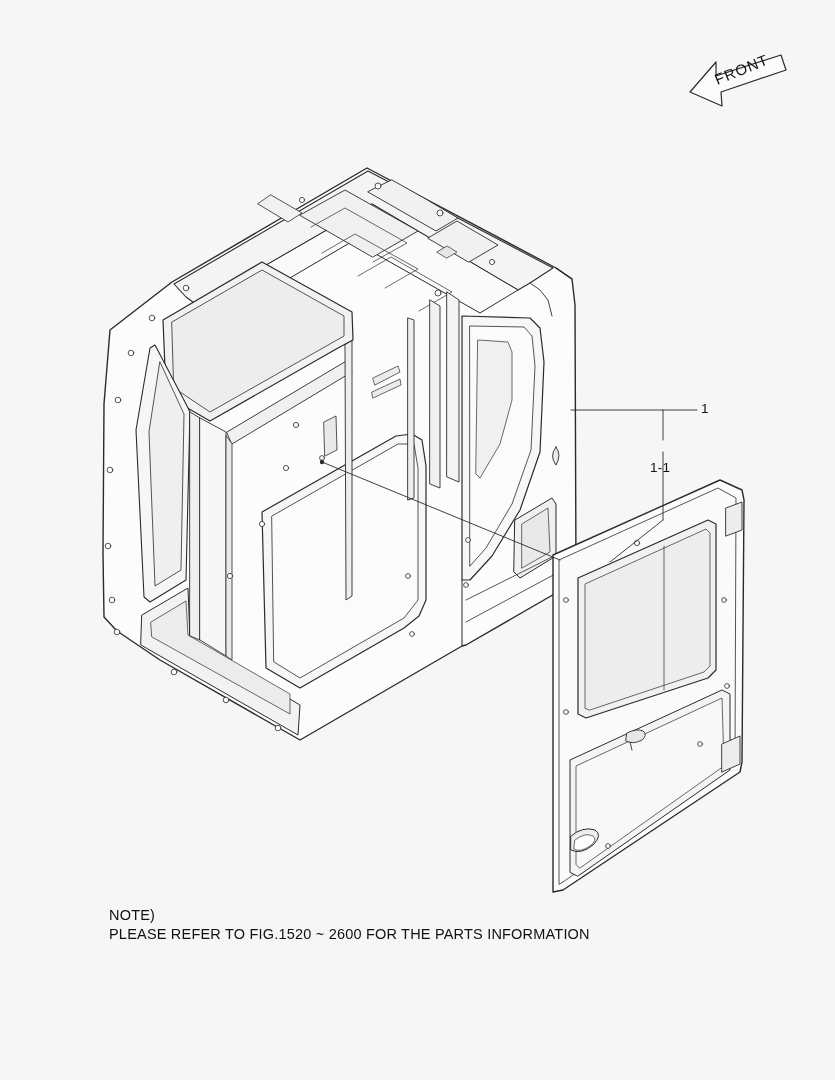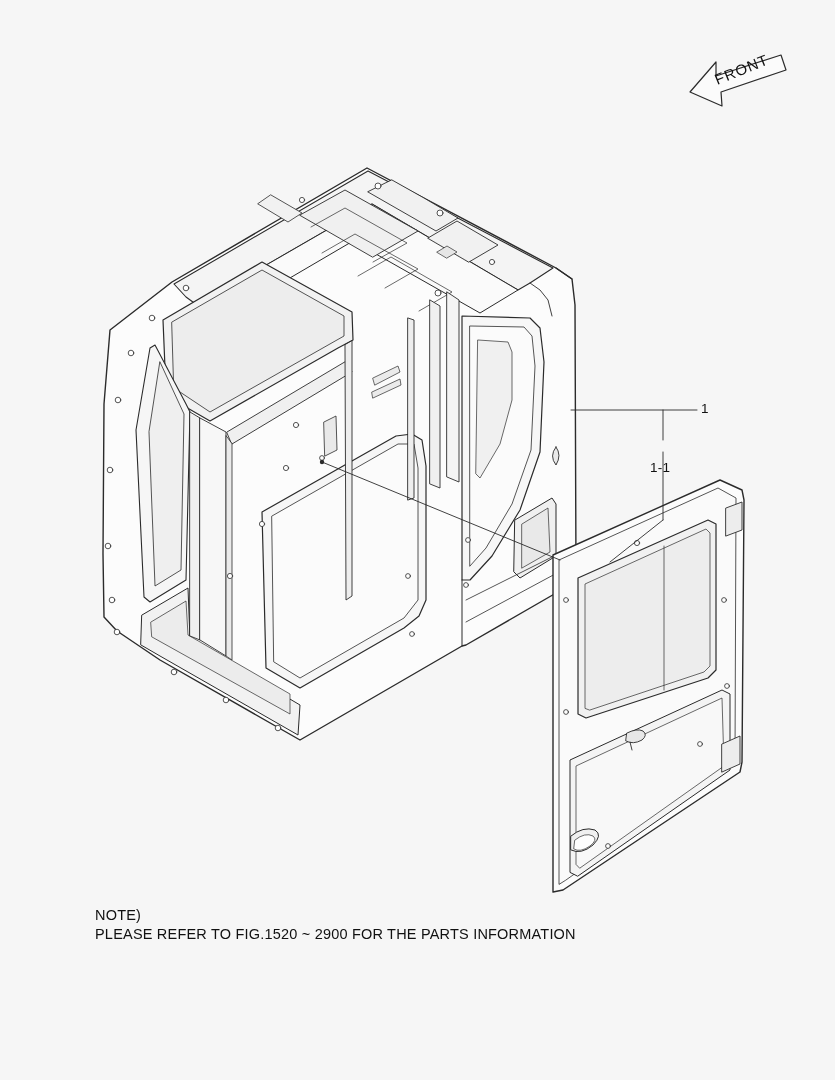--- a/index.html
+++ b/index.html
@@ -22,21 +22,21 @@
   }
   svg.drawing {
     position: absolute;
     left: 0;
     top: 0;
     width: 835px;
     height: 1080px;
   }
   .note-block {
     position: absolute;
-    left: 95px;
+    left: 109px;
     top: 906px;
     width: 620px;
     font-size: 14.5px;
     line-height: 19px;
     letter-spacing: 0.2px;
     color: #111;
   }
   .note-block div { white-space: pre; }
   .callout {
     position: absolute;
@@ -203,16 +203,16 @@
     </g>
   </svg>
 
   <div class="front-text">FRONT</div>
 
   <div class="callout" id="callout-1">1</div>
   <div class="callout" id="callout-1-1">1-1</div>
 
   <div class="note-block">
     <div>NOTE)</div>
-    <div>PLEASE REFER TO FIG.1520 ~ 2900 FOR THE PARTS INFORMATION</div>
+    <div>PLEASE REFER TO FIG.1520 ~ 2600 FOR THE PARTS INFORMATION</div>
   </div>
 
 </div>
 
 </body></html>

